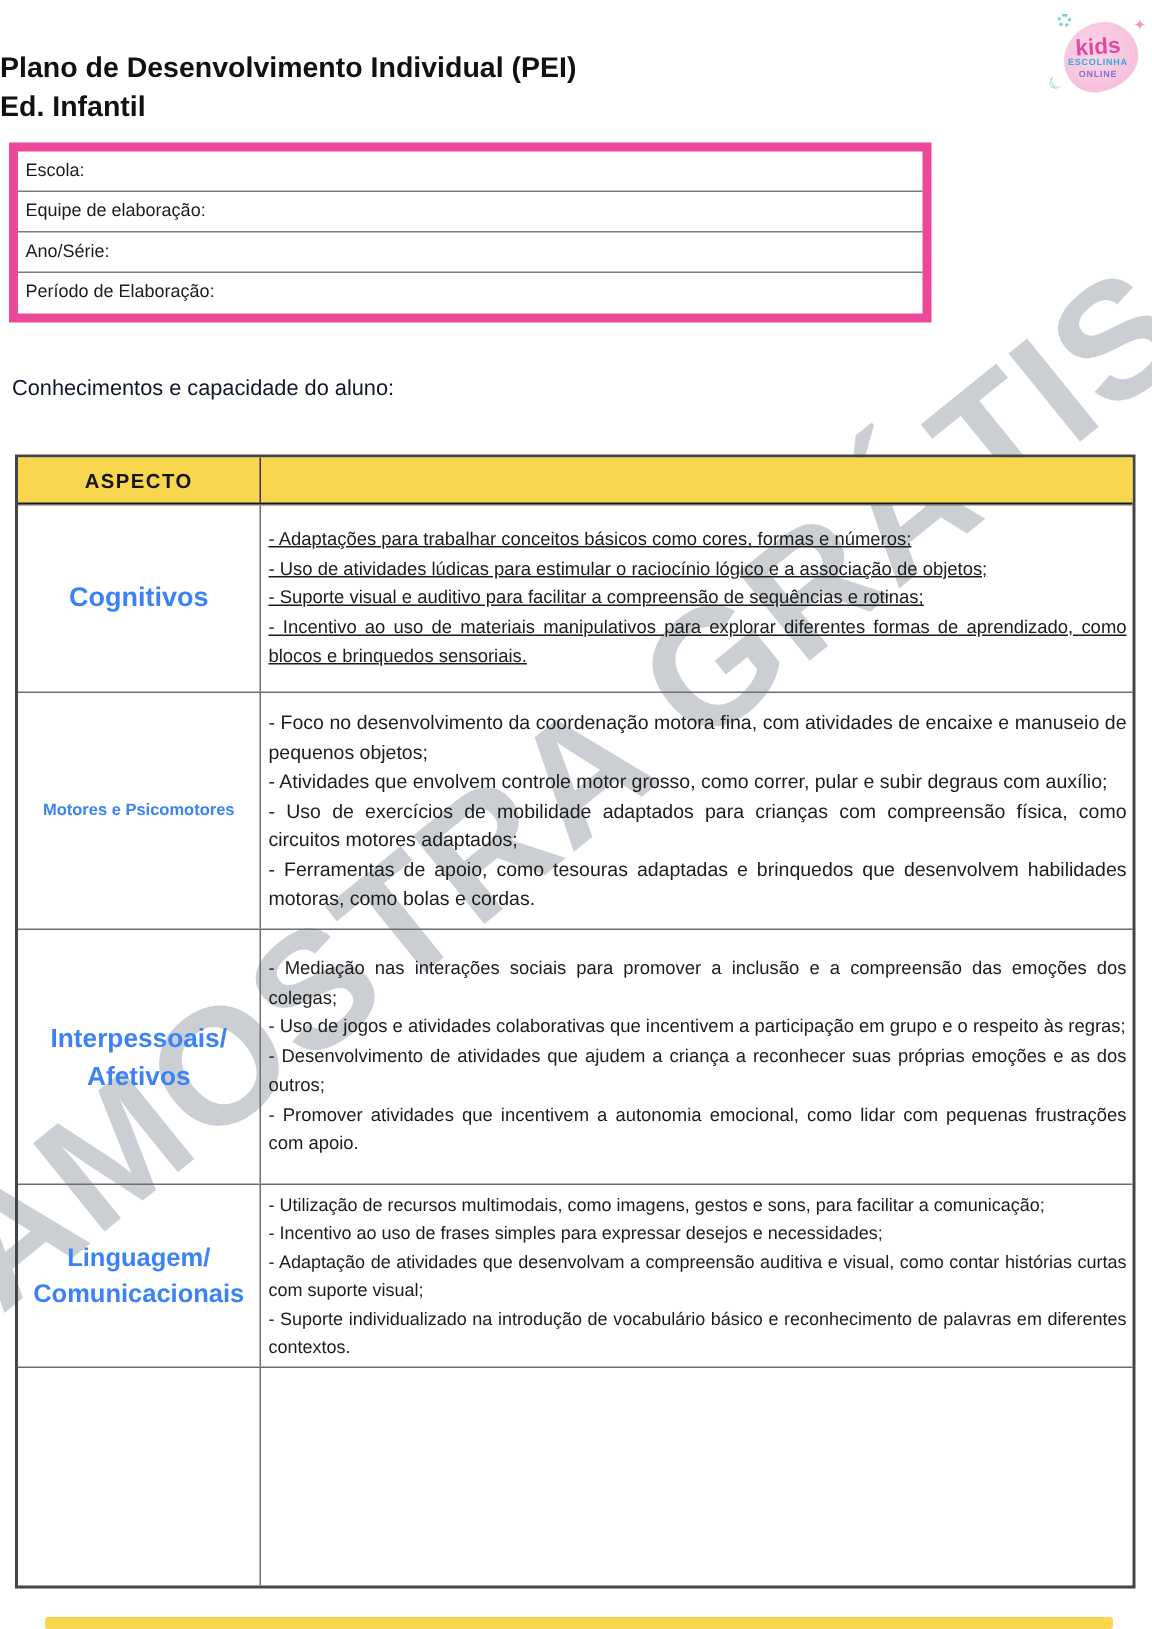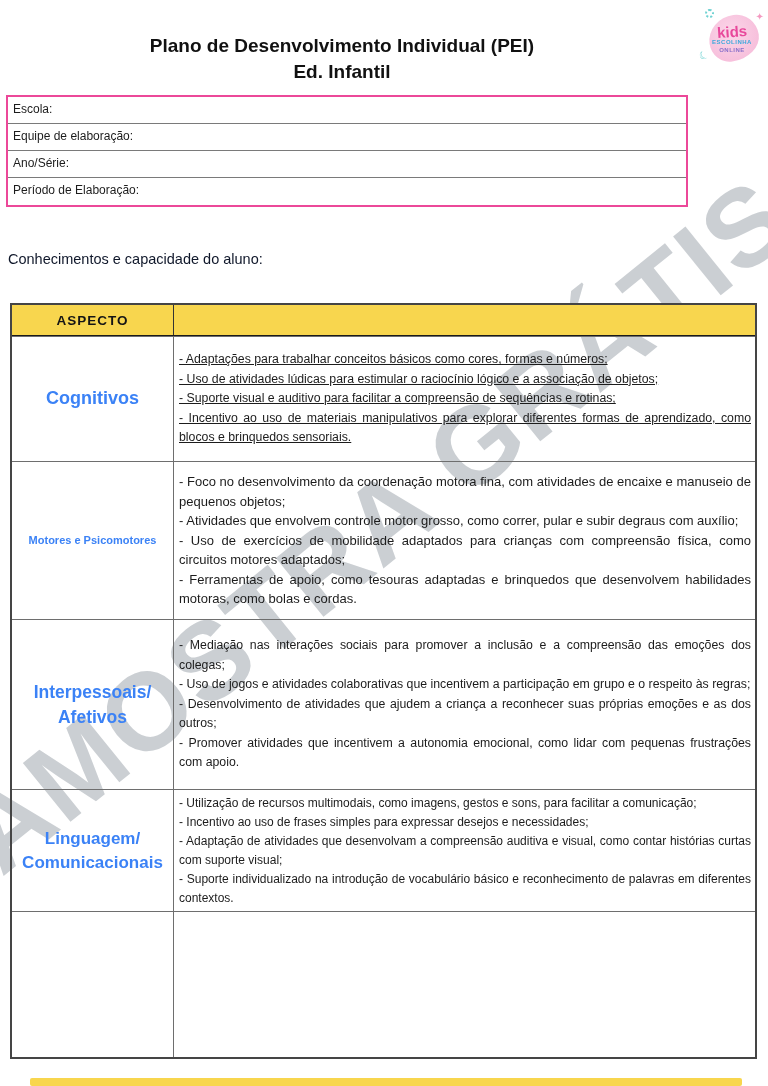--- a/index.html
+++ b/index.html
@@ -32,26 +32,26 @@
     font-size:6px; font-weight:bold; color:#8a6fc9; letter-spacing:0.5px; }
   .logo-dot { position:absolute; left:7px; top:1px; width:9px; height:9px;
     border:2px dotted #6fd2d2; border-radius:50%; }
   .logo-star { position:absolute; right:2px; top:3px; font-size:10px; color:#f49ac1; }
   .logo-star::before { content:"\2726"; }
   .logo-crescent { position:absolute; left:1px; bottom:8px; font-size:11px;
     color:#6fd2d2; transform:rotate(-35deg); }
   .logo-crescent::before { content:"\263E"; }
 
   
-  .title { top:33px; left:0; width:684px; text-align:center;
+  .title { top:33px; left:0; width:684px; text-align:left;
     font-size:19px; font-weight:bold; line-height:26px; color:#111; }
 
   
-  .form-table { top:95px; left:6px; width:682px;
-    border:2px solid #ec4899; background:transparent; }
+  .form-table { top:95px; left:6px; width:615px;
+    border:6px solid #ec4899; background:transparent; }
   .form-row { height:27px; border-bottom:1px solid #7a7a7a;
     padding:5px 4px 0 5px; font-size:12px; color:#1c1c1c; }
   .form-row:last-child { border-bottom:none; }
 
   .section-label { top:251px; left:8px; font-size:14.5px; color:#0f172a; }
 
   
   .main-table { top:303px; left:10px; width:747px; border:2px solid #454545; }
   .t-row { display:flex; border-top:1px solid #6e6e6e; }
   .t-row:first-child { border-top:none; }

